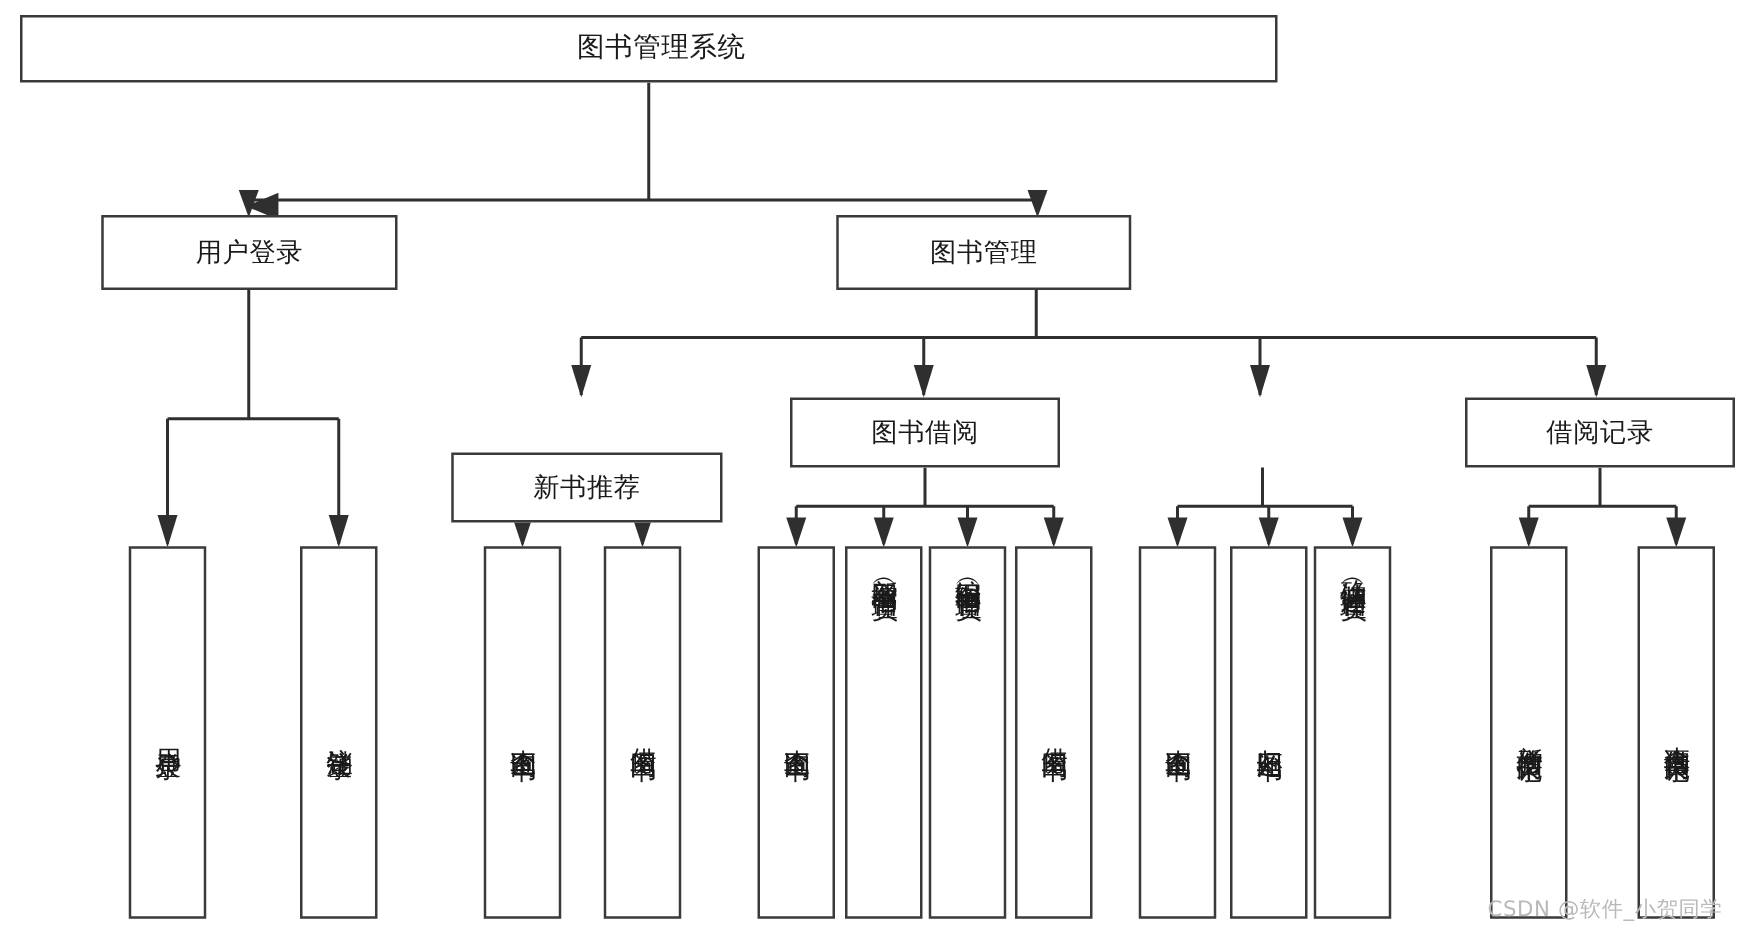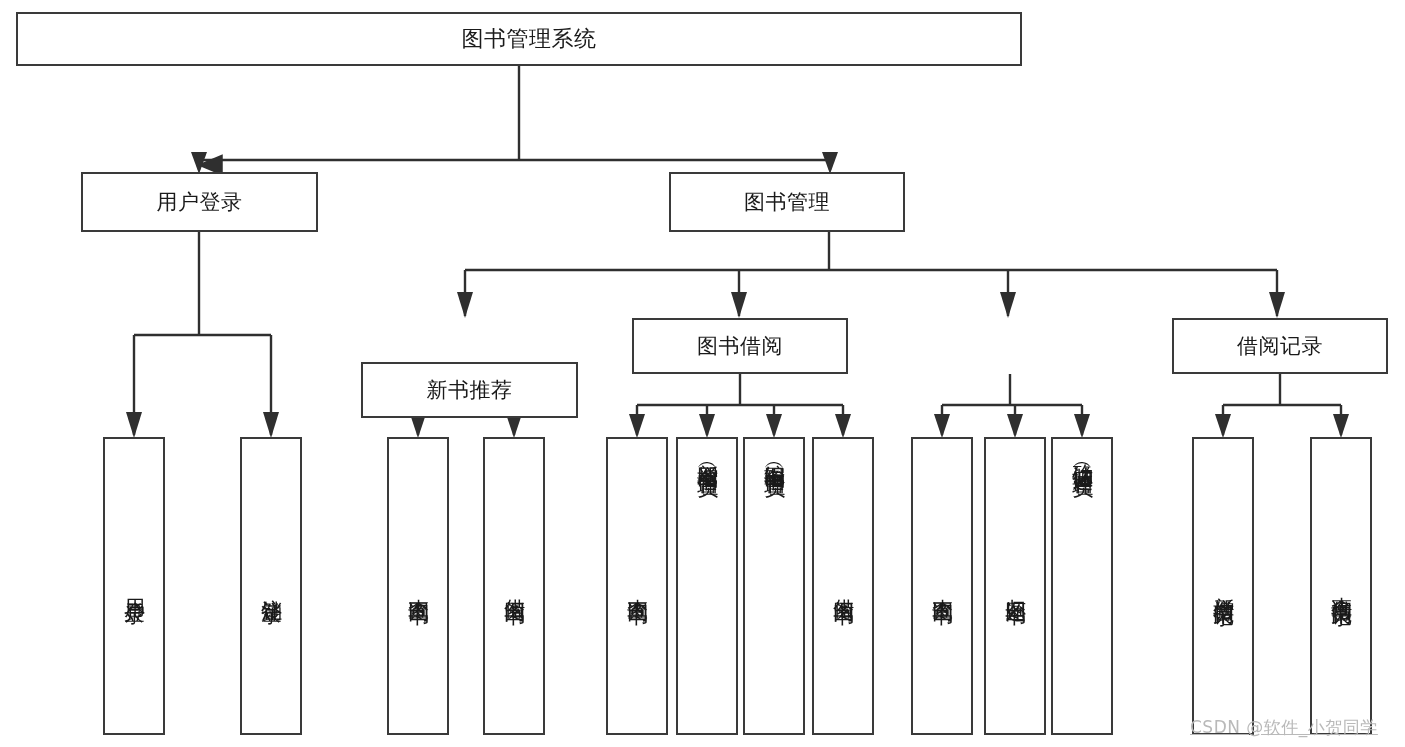--- a/index.html
+++ b/index.html
@@ -67,21 +67,20 @@
   .node.vert.vcenter {
     align-items: center;
     padding-top: 0;
   }
   .watermark {
     position: absolute;
     font-size: 17px;
     color: #b9b9b9;
     white-space: nowrap;
     letter-spacing: 0.5px;
-    text-decoration: underline;
   }
 </style>
 </head>
 <body>
 
 <div id="canvas">
 
   <svg id="wires" viewBox="0 0 1405 747" xmlns="http://www.w3.org/2000/svg">
     <defs>
       <marker id="arrow" viewBox="0 0 10 12" refX="5" refY="11" markerWidth="9" markerHeight="11" orient="auto-start-reverse">

